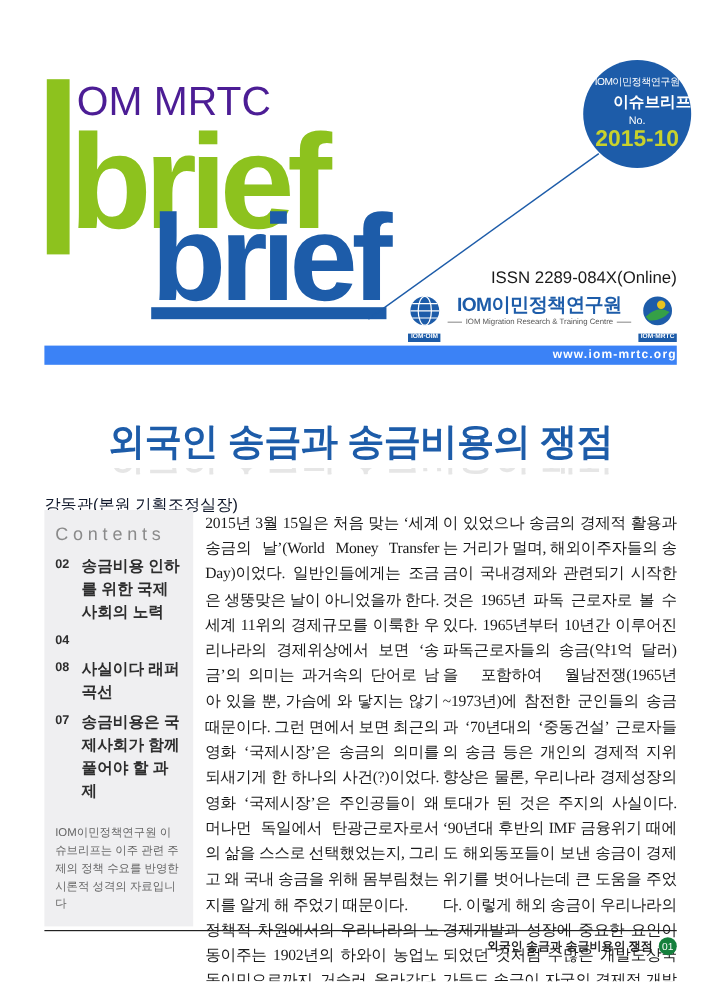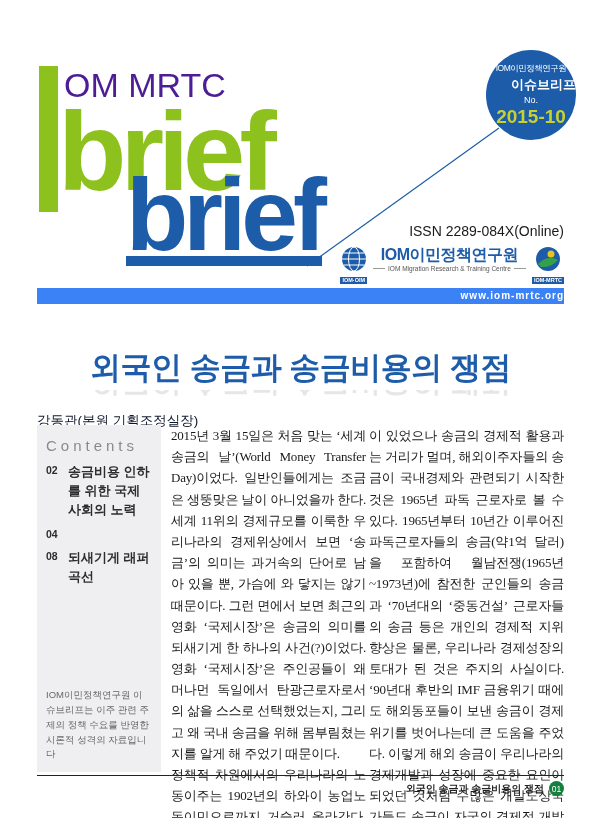--- a/index.html
+++ b/index.html
@@ -169,21 +169,25 @@
       <ul class="contents-items">
         <li>
           <span class="num">02</span>
           <span class="label">송금비용 인하를 위한 국제 사회의 노력</span>
         </li>
         <li>
           <span class="num">04</span>
         </li>
         <li>
           <span class="num">08</span>
-          <span class="label">되새기게 래퍼 곡선</span>
+          <span class="label">사실이다 래퍼 곡선</span>
+        </li>
+        <li>
+          <span class="num">07</span>
+          <span class="label">송금비용은 국제사회가 함께 풀어야 할 과제</span>
         </li>
       </ul>
       <div class="contents-note">IOM이민정책연구원 이슈브리프는 이주 관련 주제의 정책 수요를 반영한 시론적 성격의 자료입니다</div>
     </aside>
 
     <div class="cols">
       <div class="col">
         <p>2015년 3월 15일은 처음 맞는 ‘세계 송금의 날’(World Money Transfer Day)이었다. 일반인들에게는 조금은 생뚱맞은 날이 아니었을까 한다. 세계 11위의 경제규모를 이룩한 우리나라의 경제위상에서 보면 ‘송금’의 의미는 과거속의 단어로 남아 있을 뿐, 가슴에 와 닿지는 않기 때문이다. 그런 면에서 보면 최근의 영화 ‘국제시장’은 송금의 의미를 되새기게 한 하나의 사건(?)이었다. 영화 ‘국제시장’은 주인공들이 왜 머나먼 독일에서 탄광근로자로서의 삶을 스스로 선택했었는지, 그리고 왜 국내 송금을 위해 몸부림쳤는지를 알게 해 주었기 때문이다.</p>
         <p>정책적 차원에서의 우리나라의 노동이주는 1902년의 하와이 농업노동이민으로까지 거슬러 올라간다. 정부수립 이후에는 1962년 해외이민법에 의지하여 남미로의 농업이민</p>
       </div>

